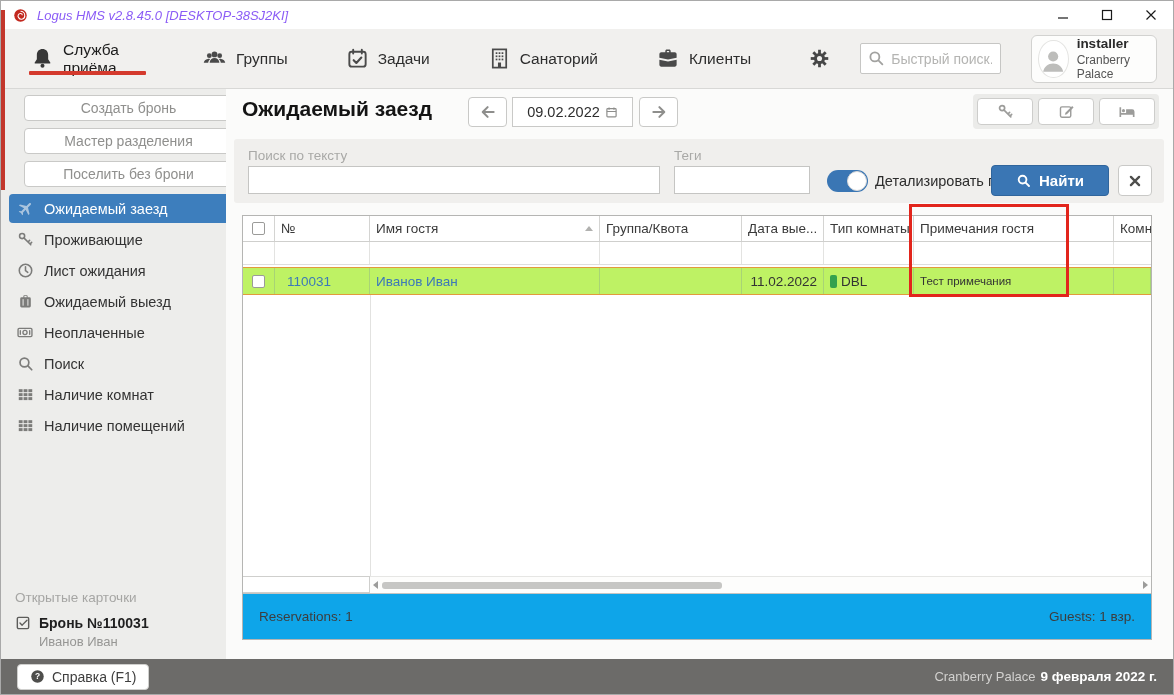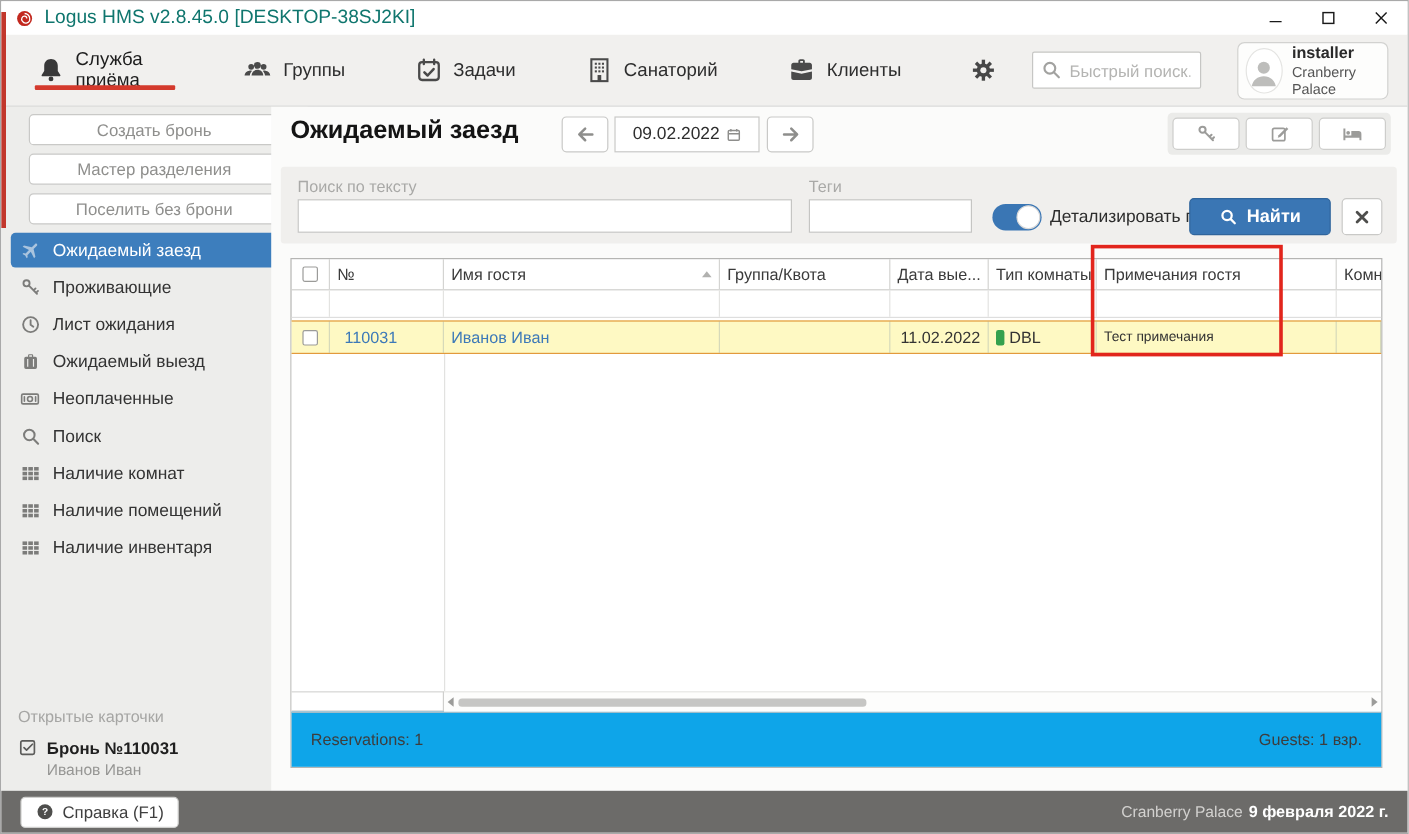--- a/index.html
+++ b/index.html
@@ -1,21 +1,21 @@
 <!DOCTYPE html>
 <html><head>
 <meta charset="utf-8">
 <style>
   * { margin:0; padding:0; box-sizing:border-box; }
   body { font-family:"Liberation Sans","DejaVu Sans",sans-serif; background:#cfcfcf; }
   #window { position:relative; width:1174px; height:695px; background:#fbfbfa; border:1px solid #a9a9a9; overflow:hidden; }
 
   
   .titlebar { position:absolute; top:0; left:0; right:0; height:28px; background:#fff; display:flex; align-items:center; padding-left:12px; }
-  .titlebar .title { font-size:16px; color:#0f766e; margin-left:9px; }
+  .titlebar .title { font-size:13px; color:#8b5cf6; margin-left:9px;font-style:italic; }
   .win-controls { margin-left:auto; display:flex; height:100%; }
   .win-btn { width:44px; height:100%; display:flex; align-items:center; justify-content:center; }
   .left-accent { position:absolute; left:0; top:9px; width:4px; height:180px; background:#c2372c; z-index:30; }
 
   
   .navbar { position:absolute; top:28px; left:0; right:0; height:60px; background:#f1f0ee; border-bottom:1px solid #d8d8d6; display:flex; align-items:center; padding:0 16px 0 30px;gap:16px; }
   .nav-item { position:relative; height:100%; display:flex; align-items:center; gap:9px; margin-right:42px; cursor:default; }
   .nav-item .lbl { font-size:15.5px; color:#2e2e2e; }
   .nav-item.active .lbl { color:#1c1c1c; }
   .nav-item.active::after { content:""; position:absolute; left:-2px; right:-2px; bottom:13px; height:4px; background:#d43a2d; border-radius:1px; }
@@ -72,21 +72,21 @@
   .t-filter { display:flex; height:23px; border-bottom:1px solid #dedede; }
   .fc { border-right:1px solid #e3e3e1; }
   .c0 { width:32px; justify-content:center; }
   .c1 { width:95px; }
   .c2 { width:230px; }
   .c3 { width:142px; }
   .c4 { width:82px; }
   .c5 { width:90px; }
   .c6 { width:200px; }
   .c7 { flex:1; border-right:none; }
-  .t-row { display:flex; height:28px; margin-top:2px; background:#fef9c3; border-top:1px solid #e29a3c; border-bottom:1px solid #e29a3c; }
+  .t-row { display:flex; height:28px; margin-top:2px; background:#bef264; border-top:1px solid #e29a3c; border-bottom:1px solid #e29a3c; }
   .rc { display:flex; align-items:center; padding:0 6px; font-size:13.5px; color:#333; border-right:1px solid rgba(110,135,160,.28); overflow:hidden; white-space:nowrap; }
   .rc.blue { color:#3c79b8; }
   .rc.right { justify-content:flex-end; }
   .rc.notes { font-size:11.5px; }
   .cb { width:13px; height:13px; border:1px solid #9b9b99; border-radius:2px; background:#fff; }
   .sort-asc { width:0; height:0; border-left:4px solid transparent; border-right:4px solid transparent; border-bottom:5px solid #b1b1af; margin-left:auto; }
   .room-tag { width:7px; height:13px; border-radius:2px; background:#34a14e; margin-right:4px; }
   .t-empty { flex:1; position:relative; background:#fff; }
   .frozen-line { position:absolute; left:127px; top:0; bottom:0; width:1px; background:#e2e2e0; }
   .t-scroll { height:17px; display:flex; }
@@ -314,36 +314,20 @@
             <rect x="16.1" y="4.5" width="5.4" height="4.2"></rect>
             <rect x="2.5" y="10.1" width="5.4" height="4.2"></rect>
             <rect x="9.3" y="10.1" width="5.4" height="4.2"></rect>
             <rect x="16.1" y="10.1" width="5.4" height="4.2"></rect>
             <rect x="2.5" y="15.7" width="5.4" height="4.2"></rect>
             <rect x="9.3" y="15.7" width="5.4" height="4.2"></rect>
             <rect x="16.1" y="15.7" width="5.4" height="4.2"></rect>
           </svg>
       </span>
       <span>Наличие помещений</span>
-    </div>
-    <div class="side-item">
-      <span class="icon">
-        <svg width="17" height="17" viewBox="0 0 24 24" fill="#7c7c7a">
-            <rect x="2.5" y="4.5" width="5.4" height="4.2"></rect>
-            <rect x="9.3" y="4.5" width="5.4" height="4.2"></rect>
-            <rect x="16.1" y="4.5" width="5.4" height="4.2"></rect>
-            <rect x="2.5" y="10.1" width="5.4" height="4.2"></rect>
-            <rect x="9.3" y="10.1" width="5.4" height="4.2"></rect>
-            <rect x="16.1" y="10.1" width="5.4" height="4.2"></rect>
-            <rect x="2.5" y="15.7" width="5.4" height="4.2"></rect>
-            <rect x="9.3" y="15.7" width="5.4" height="4.2"></rect>
-            <rect x="16.1" y="15.7" width="5.4" height="4.2"></rect>
-          </svg>
-      </span>
-      <span>Наличие инвентаря</span>
     </div>
 
     <div class="open-cards">
       <div class="heading">Открытые карточки</div>
       <div class="open-card">
         <span class="icon" style="margin-left:-22px;">
           <svg width="16" height="16" viewBox="0 0 24 24" fill="none" stroke="#5c5c5a" stroke-width="2.1">
               <rect x="3.5" y="3.5" width="17" height="17" rx="2"></rect>
               <path d="M7.5 12l3.2 3.2L18 7.8" stroke-linejoin="round" stroke-linecap="round"></path>
             </svg>

